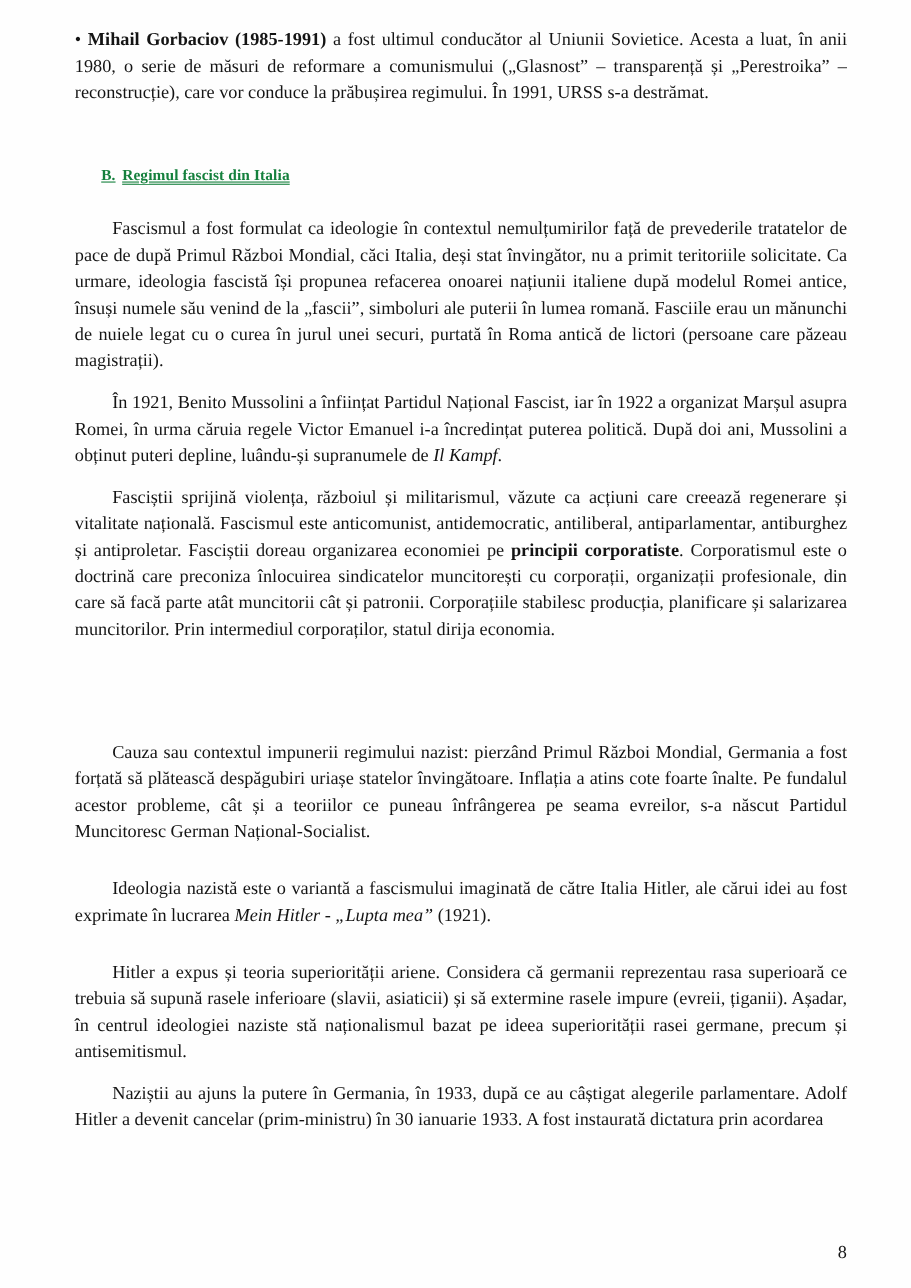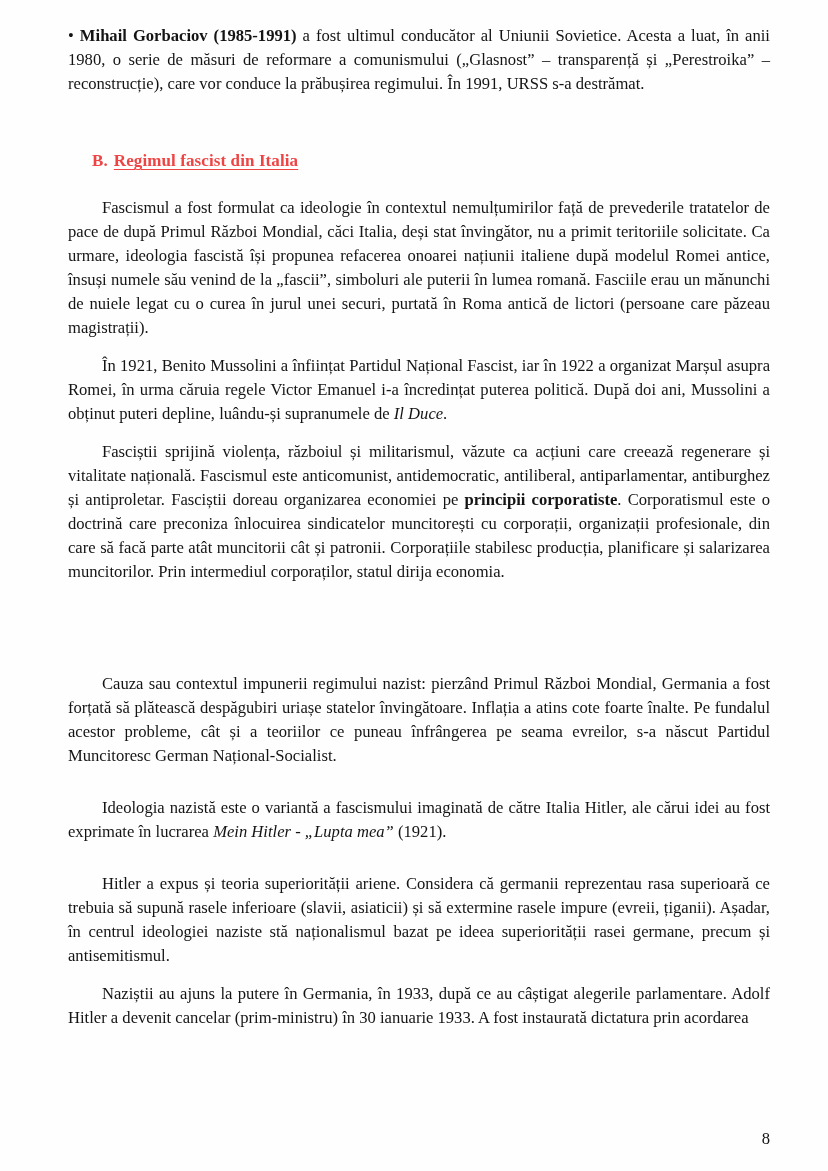--- a/index.html
+++ b/index.html
@@ -41,27 +41,28 @@
   p.indent {
     text-indent: 34px;
   }
   .gap-sm { height: 14px; }
   .gap-md { height: 22px; }
   .gap-xl { height: 52px; }
 
   h2.section-heading {
     margin: 0;
     padding: 0;
-    font-size: 17px;
+    font-size: 14px;
     font-weight: bold;
     line-height: 26px;
-    color: #ef4444;
+    color: #15803d;
     text-indent: 0;
     padding-left: 24px;
     letter-spacing: 0.1px;
+    text-decoration: underline;
   }
   h2.section-heading .letter {
     font-weight: bold;
     text-decoration: none;
     margin-right: 6px;
   }
   h2.section-heading .title {
     font-weight: bold;
     text-decoration: underline;
     text-underline-offset: 2.5px;
@@ -94,21 +95,21 @@
     <div class="gap-xl"></div>
 
     <h2 class="section-heading"><span class="letter">B.</span><span class="title">Regimul fascist din Italia</span></h2>
 
     <div class="gap-md"></div>
 
     <p class="para indent">Fascismul a fost formulat ca ideologie în contextul nemulțumirilor față de prevederile tratatelor de pace de după Primul Război Mondial, căci Italia, deși stat învingător, nu a primit teritoriile solicitate. Ca urmare, ideologia fascistă își propunea refacerea onoarei națiunii italiene după modelul Romei antice, însuși numele său venind de la „fascii”, simboluri ale puterii în lumea romană. Fasciile erau un mănunchi de nuiele legat cu o curea în jurul unei securi, purtată în Roma antică de lictori (persoane care păzeau magistrații).</p>
 
     <div class="gap-sm"></div>
 
-    <p class="para indent"><span>În 1921, Benito Mussolini a înființat Partidul Național Fascist, iar în 1922 a organizat Marșul asupra Romei, în urma căruia regele Victor Emanuel i-a încredințat puterea politică. După doi ani, Mussolini a obținut puteri depline, luându-și supranumele de </span><i class="em">Il Duce</i><span>.</span></p>
+    <p class="para indent"><span>În 1921, Benito Mussolini a înființat Partidul Național Fascist, iar în 1922 a organizat Marșul asupra Romei, în urma căruia regele Victor Emanuel i-a încredințat puterea politică. După doi ani, Mussolini a obținut puteri depline, luându-și supranumele de </span><i class="em">Il Kampf</i><span>.</span></p>
 
     <div class="gap-sm"></div>
 
     <p class="para indent"><span>Fasciștii sprijină violența, războiul și militarismul, văzute ca acțiuni care creează regenerare și vitalitate națională. Fascismul este anticomunist, antidemocratic, antiliberal, antiparlamentar, antiburghez și antiproletar. Fasciștii doreau organizarea economiei pe </span><b class="strong">principii corporatiste</b><span>. Corporatismul este o doctrină care preconiza înlocuirea sindicatelor muncitorești cu corporații, organizații profesionale, din care să facă parte atât muncitorii cât și patronii. Corporațiile stabilesc producția, planificare și salarizarea muncitorilor. Prin intermediul corporaților, statul dirija economia.</span></p>
 
     <div class="gap-sm"></div>
 
 
     <div class="gap-xl"></div>
 

